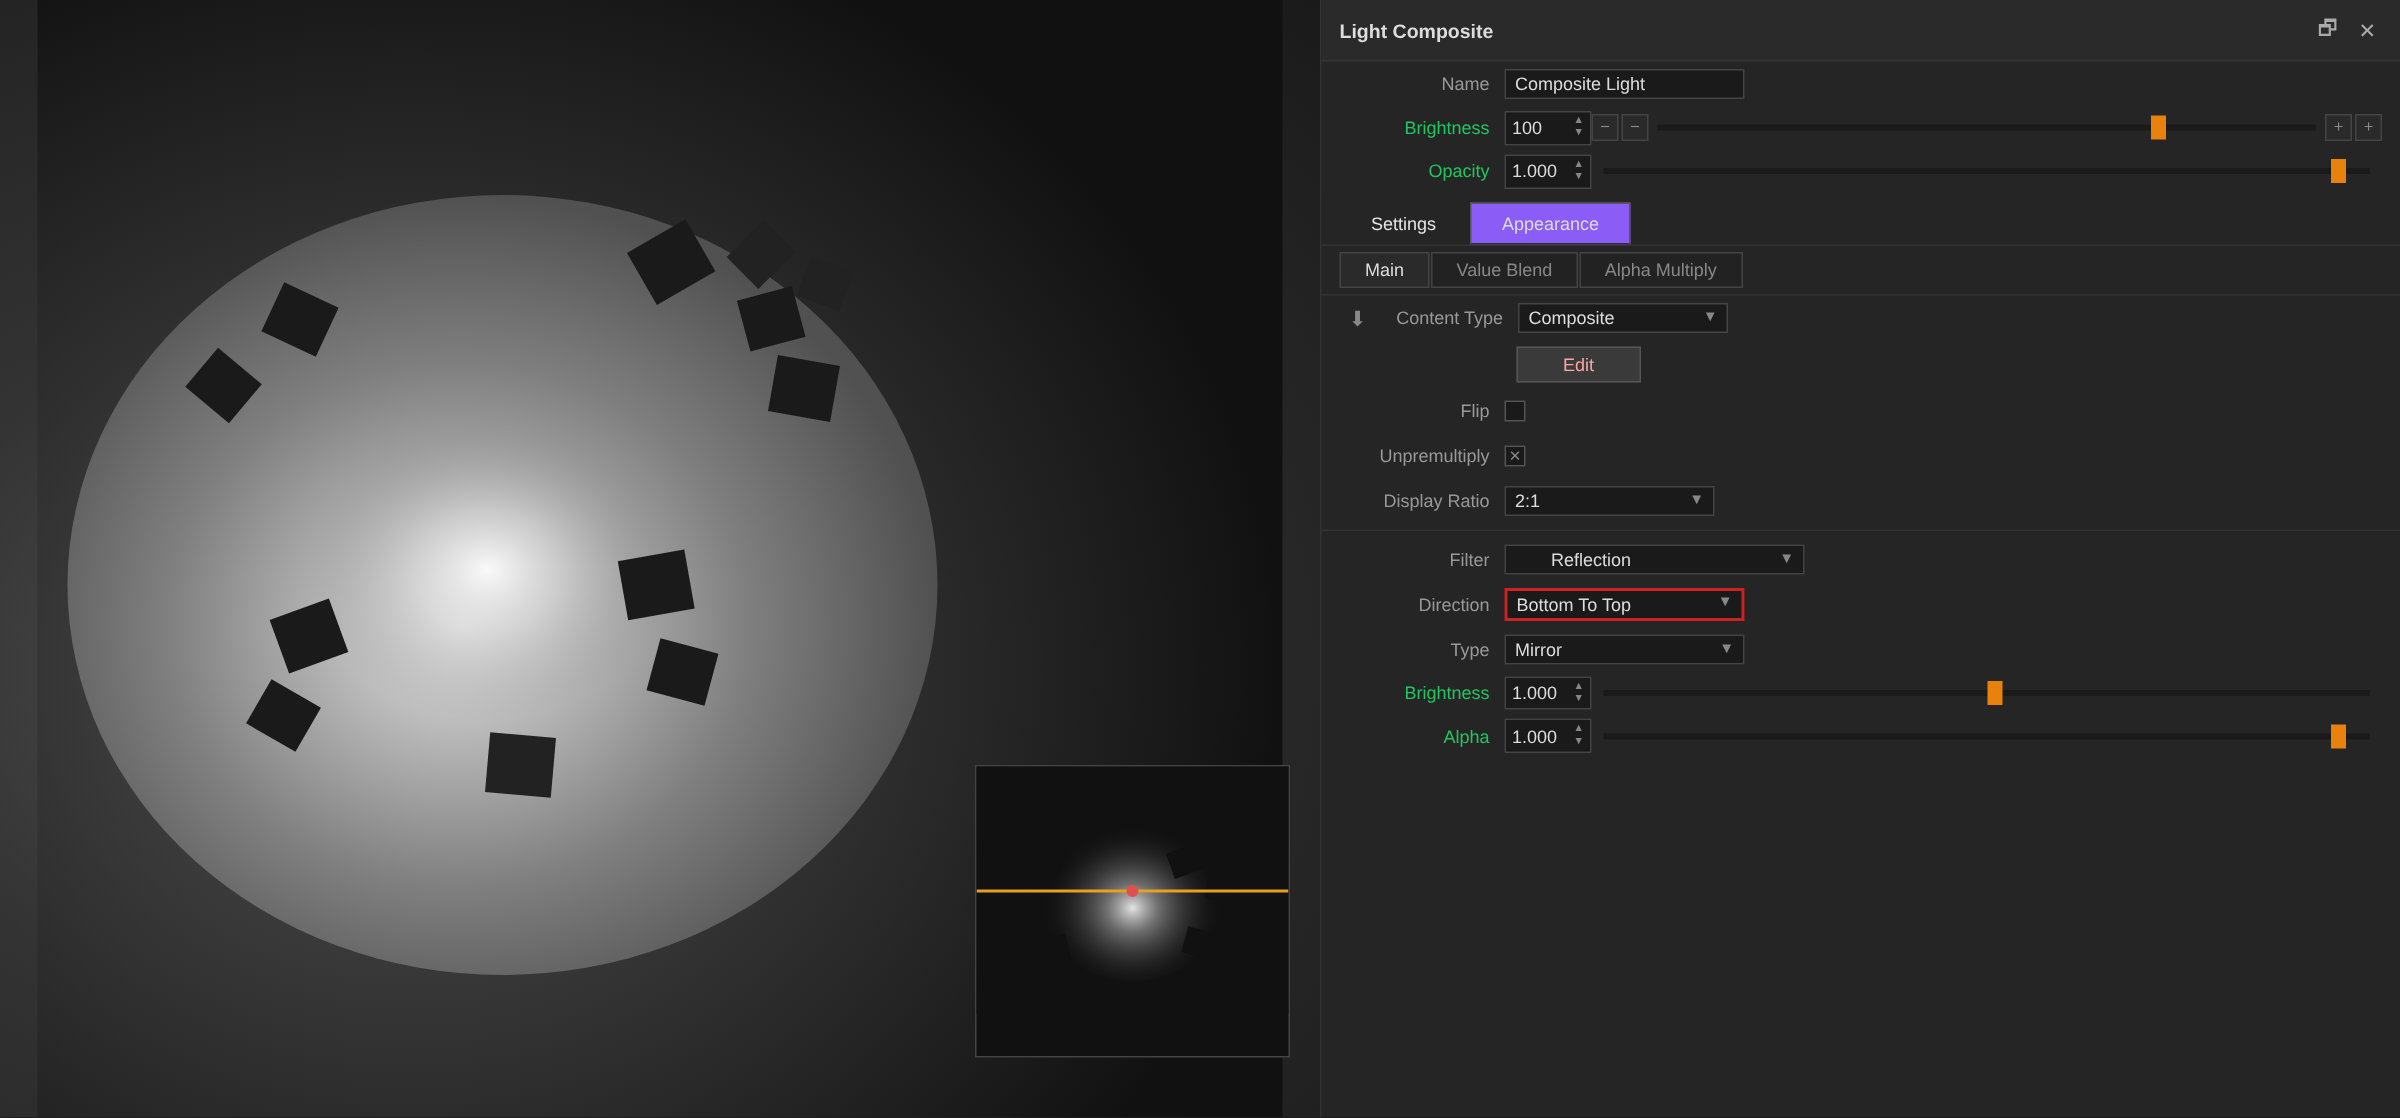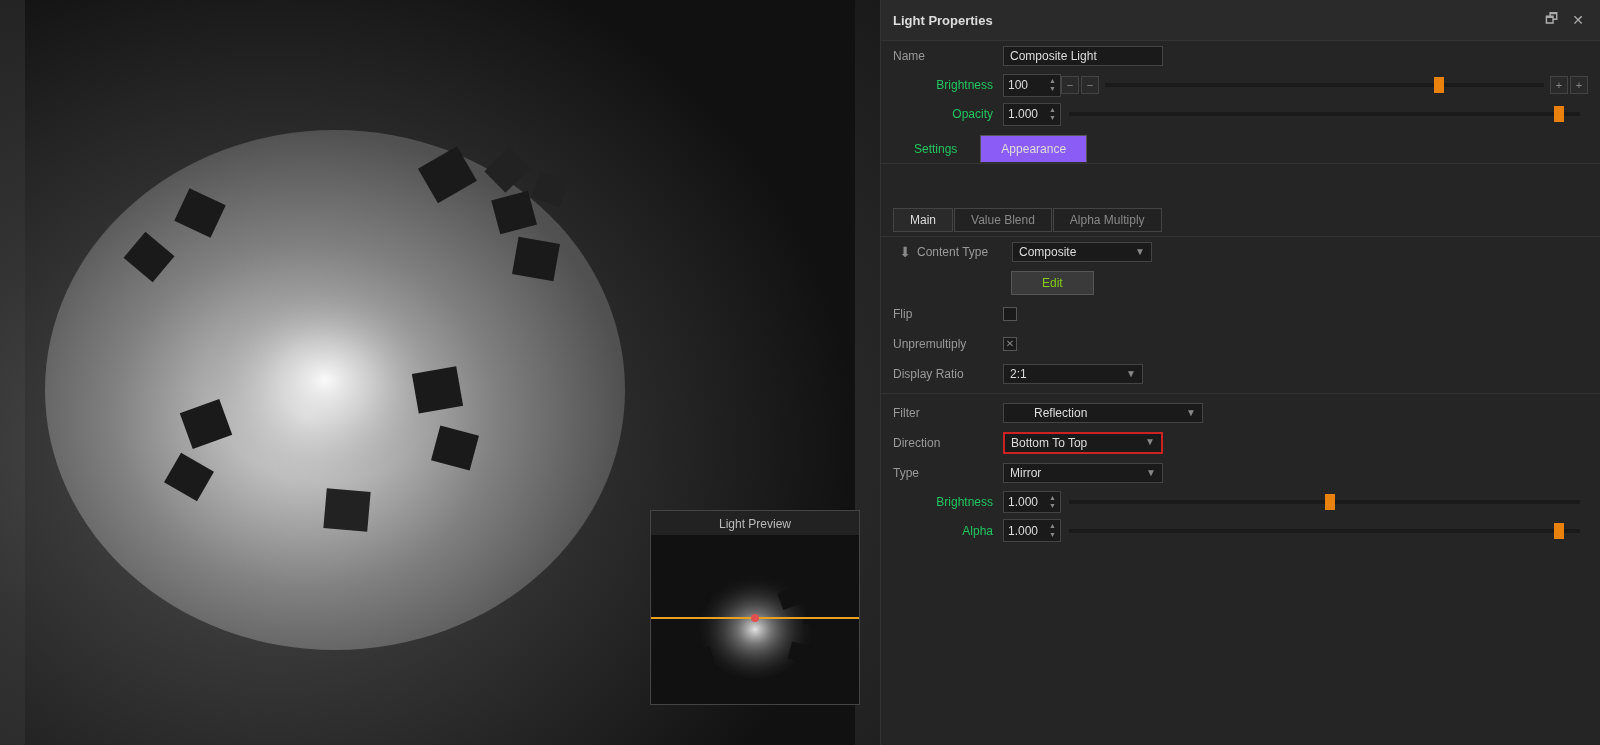--- a/index.html
+++ b/index.html
@@ -113,21 +113,21 @@
     
     .prop-row {
       display: flex;
       align-items: center;
       padding: 4px 12px;
       min-height: 30px;
     }
 
     .prop-label {
       width: 100px;
-      text-align: left;
+      text-align: right;
       color: #999;
       margin-right: 10px;
       font-size: 12px;
       flex-shrink: 0;
     }
 
     .name-field {
       background: #1a1a1a;
       border: 1px solid #444;
       color: #ddd;
@@ -198,21 +198,21 @@
     
     .tabs-row {
       display: flex;
       padding: 6px 12px 0;
       border-bottom: 1px solid #333;
       background: #252525;
     }
 
     .tab {
       padding: 6px 20px;
-      color: #22c55e;
+      color: #e5e5e5;
       cursor: pointer;
       border: 1px solid transparent;
       font-size: 12px;
       margin-right: 2px;
     }
 
     .tab.active {
       color: #ddd;
       background: #8b5cf6;
       border-color: #555 #555 #2e2e2e #555;
@@ -228,21 +228,20 @@
     }
 
     .sub-tab {
       padding: 4px 16px;
       color: #888;
       cursor: pointer;
       font-size: 12px;
       background: #222;
       border: 1px solid #444;
       margin-right: 1px;
-      margin-top: 40px;
     }
 
     .sub-tab.active {
       color: #ddd;
       background: #2a2a2a;
     }
 
     
     .select-box {
       background: #1a1a1a;
@@ -258,21 +257,21 @@
     }
 
     .dropdown-arrow {
       color: #888;
       font-size: 10px;
     }
 
     .edit-btn {
       background: #3a3a3a;
       border: 1px solid #555;
-      color: #84cc16;
+      color: #fca5a5;
       padding: 4px 30px;
       cursor: pointer;
       font-size: 12px;
     }
 
     
     .checkbox-box {
       width: 14px;
       height: 14px;
       background: #1a1a1a;
@@ -408,21 +407,20 @@
     <rect x="155" y="195" width="40" height="36" fill="#1a1a1a" transform="rotate(25 175 213)"></rect>
     <rect x="105" y="240" width="38" height="34" fill="#1a1a1a" transform="rotate(40 124 257)"></rect>
     <rect x="390" y="370" width="45" height="40" fill="#1a1a1a" transform="rotate(-10 412 390)"></rect>
     <rect x="410" y="430" width="40" height="36" fill="#1a1a1a" transform="rotate(15 430 448)"></rect>
     <rect x="160" y="405" width="42" height="38" fill="#1a1a1a" transform="rotate(-20 181 424)"></rect>
     <rect x="145" y="460" width="38" height="34" fill="#1a1a1a" transform="rotate(30 164 477)"></rect>
     <rect x="300" y="490" width="44" height="40" fill="#222" transform="rotate(5 322 510)"></rect>
   </svg>
 
   <div class="light-preview-box" style="position:absolute; bottom:40px; right:20px;">
-    <div class="light-preview-label">Light Preview</div>
     <div class="light-preview-content">
       <svg width="100%" height="100%" viewBox="0 0 210 167" xmlns="http://www.w3.org/2000/svg">
         <defs>
           <radialGradient id="pvGlow" cx="50%" cy="55%" r="50%">
             <stop offset="0%" stop-color="#eee" stop-opacity="0.95"></stop>
             <stop offset="30%" stop-color="#aaa" stop-opacity="0.6"></stop>
             <stop offset="100%" stop-color="#1a1a1a" stop-opacity="0"></stop>
           </radialGradient>
         </defs>
         <rect width="210" height="167" fill="#111"></rect>
@@ -439,21 +437,21 @@
       <div class="preview-line"></div>
       
       <div class="preview-dot"></div>
     </div>
   </div>
 </div>
 
 <div class="right-panel">
 
   <div class="panel-header">
-    <span class="panel-title">Light Properties</span>
+    <span class="panel-title">Light Composite</span>
     <div class="panel-controls">
       <button class="win-btn">🗗</button>
       <button class="win-btn">✕</button>
     </div>
   </div>
 
   <div class="prop-row">
     <span class="prop-label">Name</span>
     <input class="name-field" value="Composite Light" style="">
   </div>

